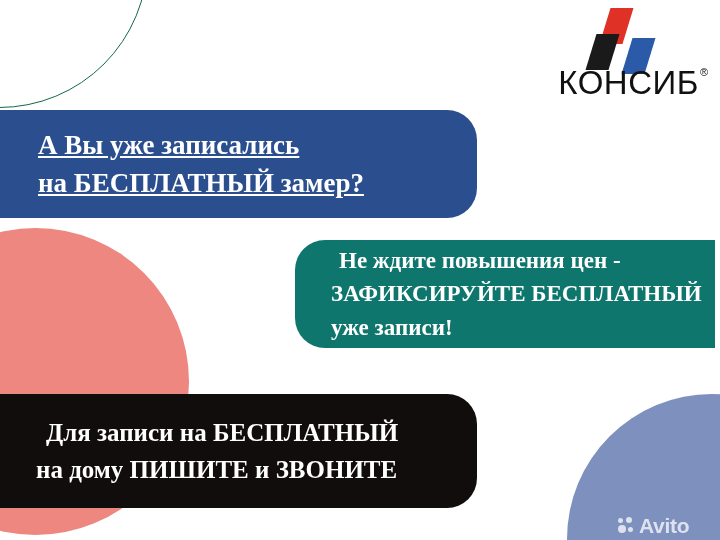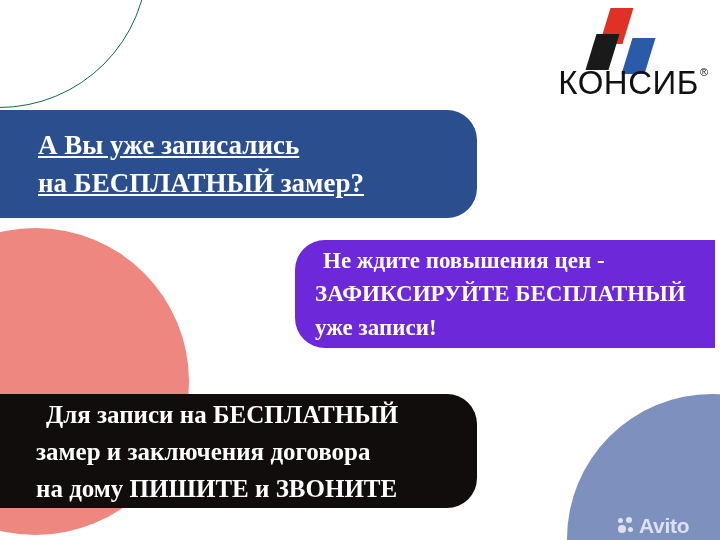--- a/index.html
+++ b/index.html
@@ -122,23 +122,23 @@
     border-radius: 0 30px 30px 0;
     padding-left: 72px;
   }
   .banner-blue .line { font-size: 27px; line-height: 1.42; text-decoration: underline; }
 
   .banner-red {
     left: 295px;
     top: 240px;
     width: 420px;
     height: 108px;
-    background: #6d28d9;
+    background: #0f766e;
     border-radius: 30px 0 0 30px;
-    padding-left: 20px;
+    padding-left: 36px;
   }
   .banner-red .line { font-size: 23px; line-height: 1.45; }
   .banner-red .line-1 { padding-left: 8px; }
 
   .banner-black {
     left: -34px;
     top: 394px;
     width: 511px;
     height: 114px;
     background: #110D0D;
@@ -208,21 +208,20 @@
   </div>
 
   <div class="banner banner-red">
     <span class="line line-1">Не ждите повышения цен -</span>
     <span class="line line-2">ЗАФИКСИРУЙТЕ БЕСПЛАТНЫЙ</span>
     <span class="line line-3">уже записи!</span>
   </div>
 
   <div class="banner banner-black">
     <span class="line line-1">Для записи на БЕСПЛАТНЫЙ</span>
-    <span class="line line-2">замер и заключения договора</span>
     <span class="line line-3">на дому ПИШИТЕ и ЗВОНИТЕ</span>
   </div>
 
   <div class="avito">
     <span class="avito-dots">
       <i class="d1"></i>
         <i class="d2"></i>
         <i class="d3"></i>
         <i class="d4"></i>
     </span>

